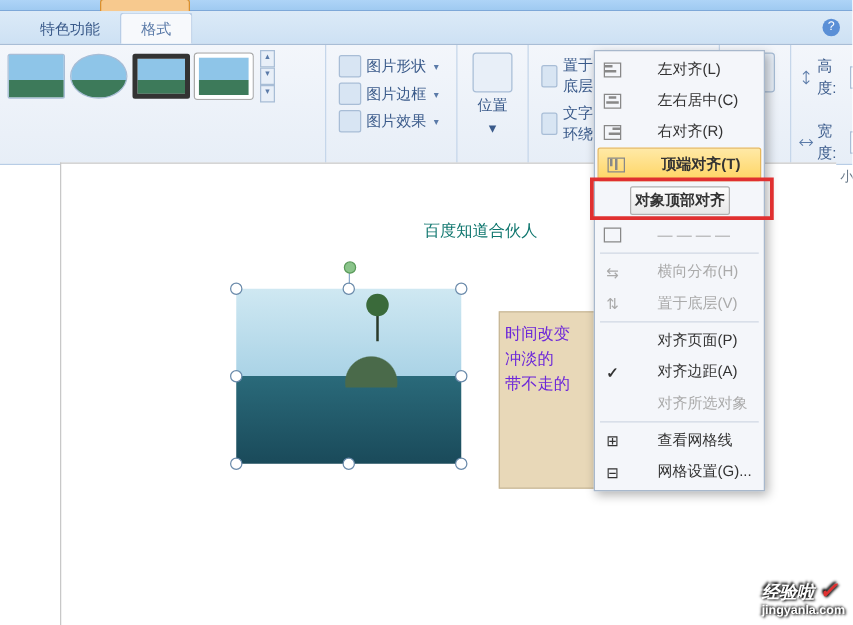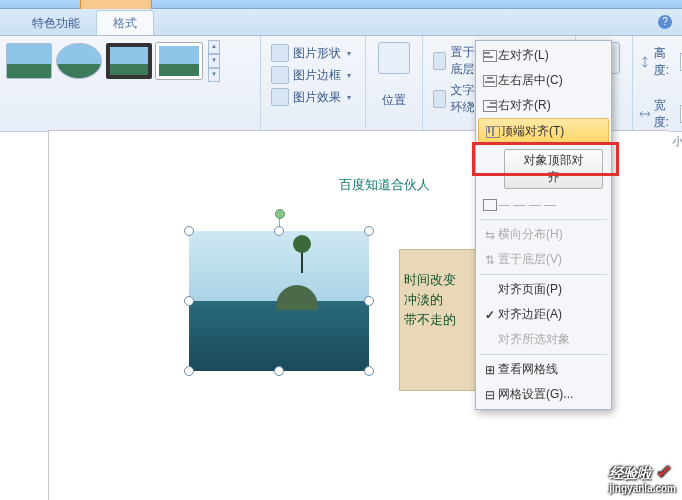--- a/index.html
+++ b/index.html
@@ -118,21 +118,21 @@
     border-radius: 2px;
   }
   .big-btn {
     display: flex;
     flex-direction: column;
     align-items: center;
     justify-content: center;
     font-size: 12px;
     color: #3a5a8a;
     padding: 2px 6px;
-    gap: 18px;
+    gap: 2px;
     cursor: pointer;
   }
   .big-ico {
     width: 30px; height: 30px;
     background: #e8eff8;
     border: 1px solid #a8bdd6;
     border-radius: 3px;
   }
   .align-btn {
     background: linear-gradient(to bottom, #ffe9a6, #ffd564);
@@ -200,40 +200,39 @@
   .rot-handle{position:absolute;left:50%;top:-22px;width:8px;height:8px;margin-left:-4px;border-radius:50%;background:#8ac48a;border:1px solid #5a9a5a;}
   .rot-line{position:absolute;left:50%;top:-14px;width:1px;height:14px;background:#8aaaca;}
   .bg-img {
     position: absolute;
     left: 350px; top: 118px;
     width: 100px; height: 140px;
     background: #e8d8b8;
     border: 1px solid #c8b898;
     overflow: hidden;
   }
-  .bg-scrawl{position:absolute;left:4px;font-family:Liberation Serif, serif;color:#14532d;font-size:13px;line-height:20px;top:20px;}
+  .bg-scrawl{position:absolute;left:4px;font-family:Liberation Mono, monospace;color:#6d28d9;font-size:13px;line-height:20px;top:8px;}
   .dropdown {
     position: absolute;
     left: 475px; top: 40px;
     width: 135px;
     background: #f4f6fa;
     border: 1px solid #a8b8cc;
     box-shadow: 2px 3px 8px rgba(0,0,0,0.3);
     padding: 2px 0;
     z-index: 100;
   }
   .dd-item {
     display: flex;
     align-items: center;
     padding: 4px 8px 4px 6px;
     font-size: 12px;
     color: #333;
-    gap: 0;
+    gap: 28px;
     cursor: pointer;
-    text-align: center;
   }
   .dd-item.disabled { color: #aaa; }
   .dd-sep {
     height: 1px;
     background: #d0d8e4;
     margin: 2px 4px;
   }
   .dd-ico {
     width: 16px; height: 16px;
     display: flex;
@@ -244,31 +243,32 @@
   .al-ico::before,.al-ico::after{content:"";position:absolute;background:#888;}
   .al-l::before{left:0;top:1px;width:6px;height:2px;} .al-l::after{left:0;top:5px;width:9px;height:2px;}
   .al-c::before{left:3px;top:1px;width:6px;height:2px;} .al-c::after{left:1px;top:5px;width:10px;height:2px;}
   .al-r::before{right:0;top:1px;width:6px;height:2px;} .al-r::after{right:0;top:5px;width:9px;height:2px;}
   .al-t::before{left:1px;top:0;width:2px;height:6px;} .al-t::after{left:5px;top:0;width:2px;height:9px;}
   .highlight-item {
     background: linear-gradient(to bottom, #ffe9a6, #ffd564);
     border: 1px solid #e8b85a;
     margin: 0 2px;
     border-radius: 2px;
+    font-weight: bold;
   }
   .red-box {
     position: absolute;
     left: 472px; top: 142px;
     width: 141px; height: 28px;
     border: 3px solid #e03030;
     z-index: 200;
     pointer-events: none;
   }
   .check{color:#333;font-weight:bold;}
-  .btn3d{display:inline-block;border:1px solid #b0b0b0;background:linear-gradient(#fdfdfd,#e8e8e8);padding:2px 17px;font-size:12px;color:#333;border-radius:2px;}
+  .btn3d{display:inline-block;border:1px solid #b0b0b0;background:linear-gradient(#fdfdfd,#e8e8e8);padding:2px 3px;font-size:12px;color:#333;border-radius:2px;font-weight:bold;}
   .watermark{position:absolute;right:6px;bottom:6px;font-family:Arial;font-size:14px;color:#fff;font-weight:bold;font-style:italic;text-shadow:1px 1px 2px #000,-1px -1px 2px #000;z-index:500;}
   .watermark .chk{color:#e03030;font-size:18px;}
   .watermark .sub{display:block;font-size:10px;font-style:normal;text-align:left;}
   .tab-group-bg{position:absolute;left:80px;top:-1px;width:70px;height:9px;background:#f7c98e;border:1px solid #d98f2e;border-bottom:none;border-radius:3px 3px 0 0;}
   .dim-ico{width:14px;height:14px;}
 </style>
 </head>
 <body>
 
 <div class="window-bar">

